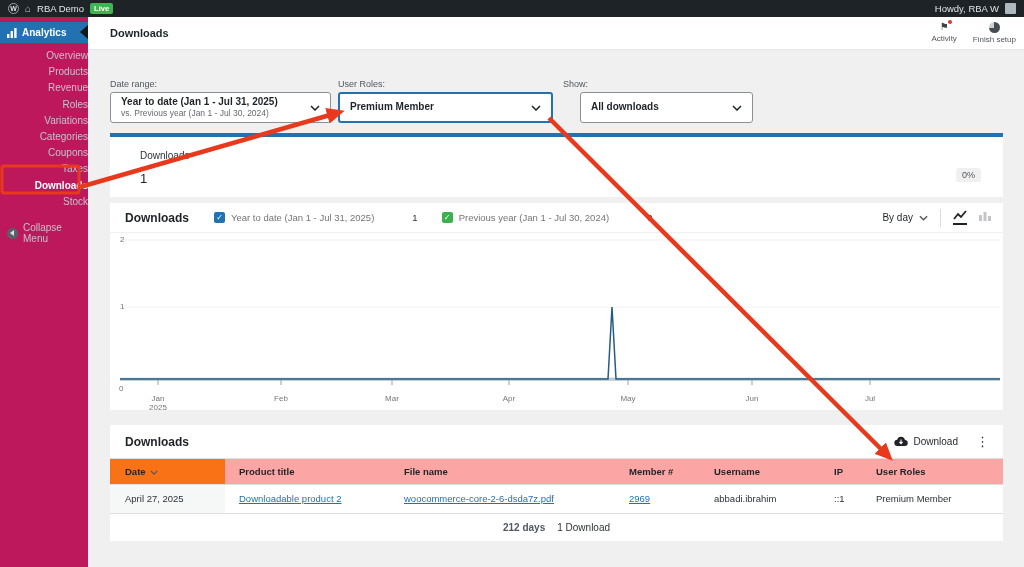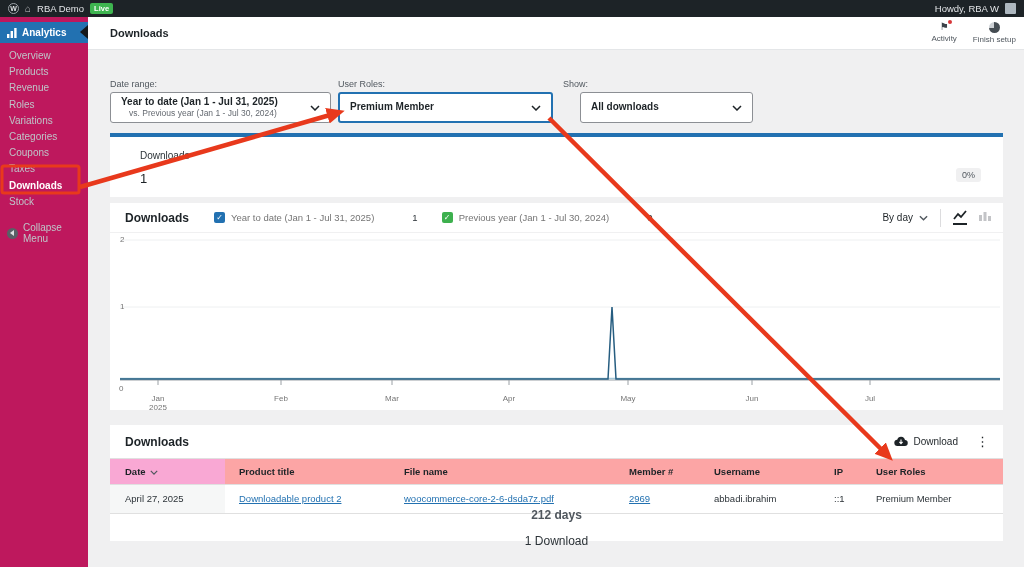--- a/index.html
+++ b/index.html
@@ -12,21 +12,21 @@
   .home-ic { font-size:10px; color:#c3c4c7; line-height:1; }
   .live-badge { background:#3eb550; color:#fff; font-size:7.5px; font-weight:bold; padding:1px 4px; border-radius:2px; }
   .ab-spacer { flex:1; }
   .avatar { width:11px; height:11px; background:#aeb8c0; border-radius:1px; }
 
   
   .sidebar { position:absolute; top:17px; left:0; width:88px; bottom:0; background:#be185d; z-index:5; }
   .mi-analytics { position:absolute; top:5px; left:0; right:0; height:21px; background:#2271b1; color:#fff; display:flex; align-items:center; gap:5px; padding-left:7px; font-size:10px; font-weight:bold; }
   .menu-arrow { position:absolute; left:80px; top:25px; width:0; height:0; border-top:7px solid transparent; border-bottom:7px solid transparent; border-right:8px solid #14181b; z-index:6; }
   .menu-items { position:absolute; top:31px; left:0; right:0; }
-  .menu-item { display:block; height:16.2px; line-height:16.2px; padding-left:9px; font-size:10px; color:#bfc5c9; cursor:pointer; white-space:nowrap; }
+  .menu-item { display:block; height:16.2px; line-height:16.2px; padding-left:25px; font-size:10px; color:#bfc5c9; cursor:pointer; white-space:nowrap;text-align:right; }
   .menu-item.current { color:#fff; font-weight:bold; }
   .collapse { position:absolute; top:205px; left:0; right:0; display:flex; align-items:center; gap:5px; padding-left:7px; font-size:10px; color:#bfc5c9; cursor:pointer; }
   .collapse-ic { width:11px; height:11px; background:#596066; border-radius:50%; display:flex; align-items:center; justify-content:center; flex:0 0 auto; }
   .collapse-ic i { width:0; height:0; border-top:3px solid transparent; border-bottom:3px solid transparent; border-right:4px solid #dfe2e4; margin-right:1px; }
 
   
   .pageheader { position:absolute; left:88px; top:17px; width:936px; height:33px; background:#fff; border-bottom:1px solid #e4e6e8; z-index:2; }
   .page-title { position:absolute; left:22px; top:0; bottom:0; display:flex; align-items:center; font-size:11px; font-weight:bold; color:#1d2327; }
   .hdr-icons { position:absolute; right:8px; top:5px; display:flex; gap:16px; }
   .hdr-icon-item { display:flex; flex-direction:column; align-items:center; cursor:pointer; }
@@ -70,25 +70,25 @@
   
   .tablepanel { position:absolute; left:110px; top:425px; width:893px; height:116px; background:#fff; }
   .tbl-hdr { height:33px; display:flex; align-items:center; padding:0 14px 0 15px; }
   .tbl-title { font-size:12px; font-weight:bold; color:#1d2327; }
   .tbl-hdr-right { margin-left:auto; display:flex; align-items:center; }
   .dl-btn { display:flex; align-items:center; gap:6px; font-size:10px; color:#1d2327; cursor:pointer; }
   .kebab { margin-left:18px; font-size:13px; color:#1d2327; cursor:pointer; line-height:1; }
   table.data { width:100%; border-collapse:collapse; table-layout:fixed; font-size:9.5px; }
   table.data th { text-align:left; font-weight:bold; color:#1d2327; height:26px; padding-left:14px; background:#fca5a5; border-top:1px solid #e0e0e0; border-bottom:1px solid #e0e0e0; white-space:nowrap; overflow:hidden; }
   table.data td { height:28px; padding-left:14px; color:#2c3338; white-space:nowrap; overflow:hidden; }
-  table.data .datecol { background:#f9a8d4; padding-left:15px; }
+  table.data .datecol { background:#f97316; padding-left:15px; }
   table.data td.datecol { background:#f6f7f7; }
   table.data a { color:#2271b1; text-decoration:underline; cursor:pointer; }
   .sort-ic { display:inline-block; margin-left:4px; vertical-align:middle; }
-  .tbl-footer { height:29px; border-top:1px solid #e0e0e0; display:flex; align-items:center; justify-content:center; gap:12px; font-size:12px;flex-direction:column; }
+  .tbl-footer { height:29px; border-top:1px solid #e0e0e0; display:flex; align-items:center; justify-content:center; gap:12px; font-size:10px; }
   .tf-days { color:#50575e; font-weight:bold; }
   .tf-count { color:#2c3338; }
 
   .annot { position:absolute; left:0; top:0; width:1024px; height:567px; pointer-events:none; z-index:60; }
 </style>
 </head>
 <body>
 
 <div class="screen">
 
@@ -143,21 +143,21 @@
         <span class="setup-circle"></span>
         <span class="hdr-icon-label">Finish setup</span>
       </div>
     </div>
   </div>
 
   <span class="filter-label" style="left:110px; top:79px;">Date range:</span>
   <div class="filter-box" style="left:110px; top:92px; width:221px;">
     <span>
       <span class="fb-main" style="display:block;">Year to date (Jan 1 - Jul 31, 2025)</span>
-      <span class="fb-sub" style="display:block;margin-left:8px;">vs. Previous year (Jan 1 - Jul 30, 2024)</span>
+      <span class="fb-sub" style="display:block;">vs. Previous year (Jan 1 - Jul 30, 2024)</span>
     </span>
     <svg width="10" height="6" viewBox="0 0 10 6">
         <path d="M1 1 L5 5 L9 1" stroke="#1d2327" stroke-width="1.5" fill="none"></path>
       </svg>
   </div>
 
   <span class="filter-label" style="left:338px; top:79px;">User Roles:</span>
   <div class="filter-box focused" style="left:338px; top:92px; width:215px;">
     <span class="fb-main">Premium Member</span>
     <svg width="10" height="6" viewBox="0 0 10 6">

